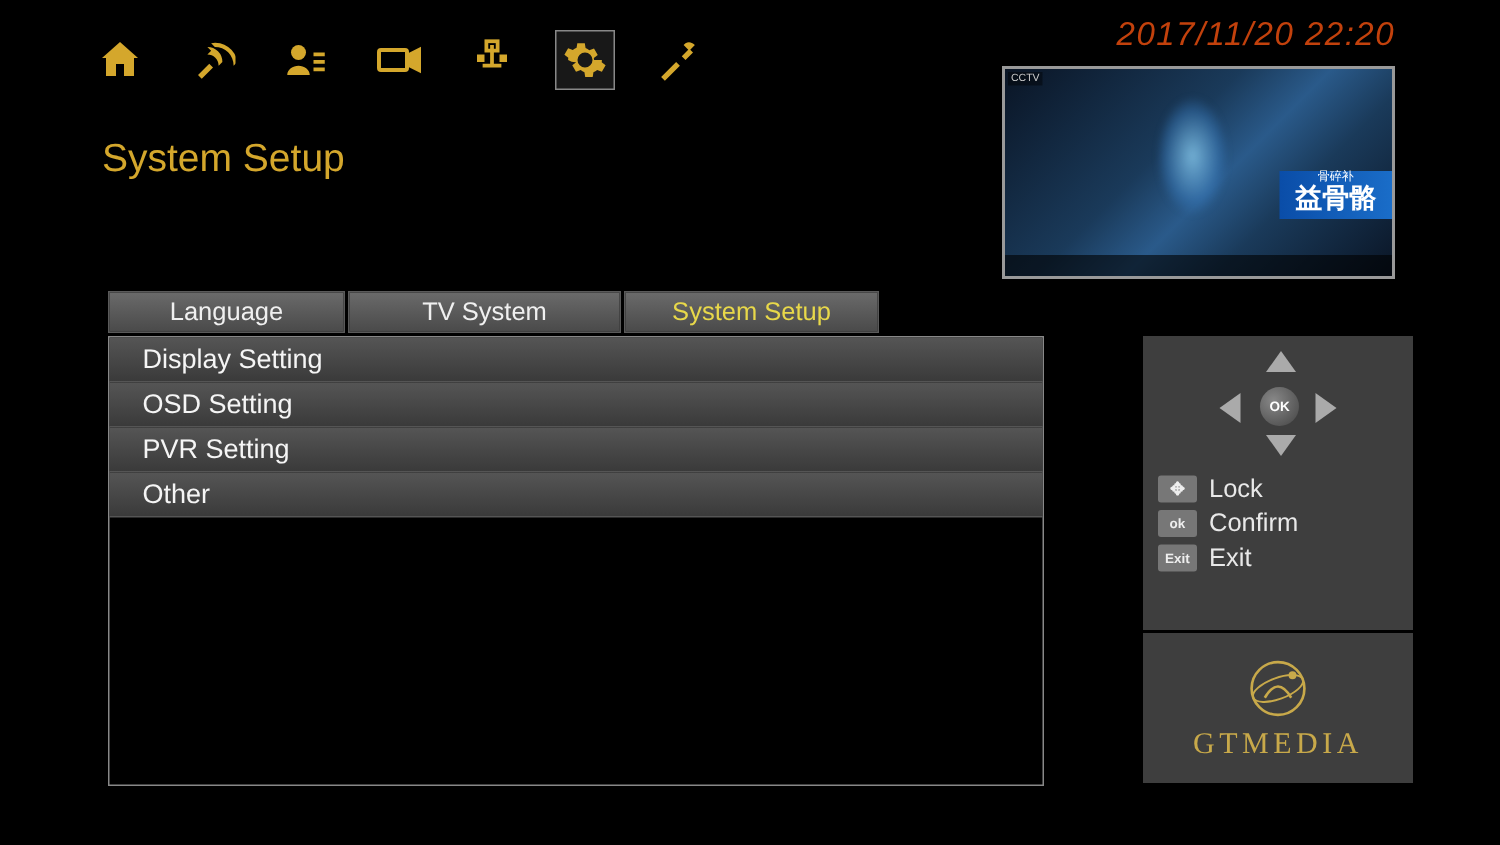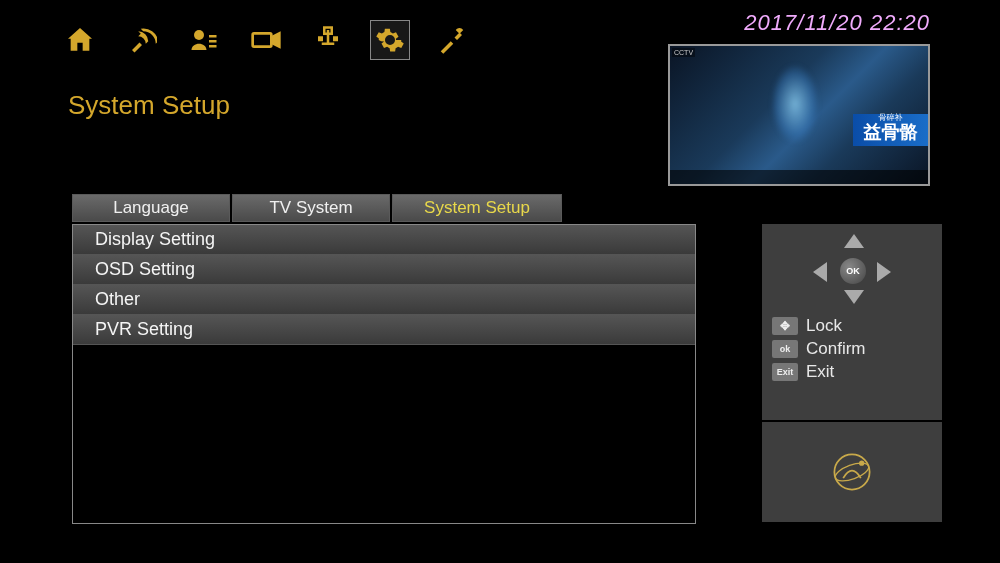--- a/index.html
+++ b/index.html
@@ -28,21 +28,21 @@
       color: #d4a72c;
     }
     .nav-icon.selected {
       border: 1px solid #888;
       background: rgba(80,80,80,0.3);
     }
     .datetime {
       position: absolute;
       top: 10px;
       right: 70px;
-      color: #f0abfc;
+      color: #c2410c;
       font-size: 22px;
       font-style: italic;
       font-weight: 500;
       letter-spacing: 1px;
     }
     .page-title {
       position: absolute;
       top: 90px;
       left: 68px;
       color: #d4a72c;
@@ -118,21 +118,21 @@
       background: linear-gradient(180deg, #6a6a6a 0%, #4a4a4a 100%);
       border: 1px solid #5a5a5a;
       color: #f0f0f0;
       font-size: 17px;
       display: flex;
       align-items: center;
       justify-content: center;
       padding: 0 20px;
     }
     .tab:nth-child(1) { width: 158px; }
-    .tab:nth-child(2) { width: 158px; }
+    .tab:nth-child(2) { width: 182px; }
     .tab:nth-child(3) { width: 170px; }
     .tab:nth-child(4) { width: 168px; }
     .tab.active {
       color: #e8d84a;
       font-weight: 500;
     }
     .panel {
       position: absolute;
       top: 224px;
       left: 72px;
@@ -319,22 +319,22 @@
 
 <div class="tabs">
   <div class="tab">Language</div>
   <div class="tab">TV System</div>
   <div class="tab active">System Setup</div>
 </div>
 
 <div class="panel">
   <div class="list-item">Display Setting</div>
   <div class="list-item">OSD Setting</div>
+  <div class="list-item">PVR Setting</div>
   <div class="list-item">Other</div>
-  <div class="list-item">PVR Setting</div>
 </div>
 
 <div class="side-panel">
   <div class="dpad">
     <div class="arrow arrow-up"></div>
     <div class="arrow arrow-down"></div>
     <div class="arrow arrow-left"></div>
     <div class="arrow arrow-right"></div>
     <div class="ok-btn">OK</div>
   </div>
@@ -354,13 +354,14 @@
 
 <div class="brand-panel">
   <div class="brand-logo">
     <svg viewBox="0 0 50 50">
       <circle cx="25" cy="25" r="20" fill="none" stroke="#c8a94a" stroke-width="2"></circle>
       <ellipse cx="25" cy="25" rx="20" ry="8" fill="none" stroke="#c8a94a" stroke-width="1.5" transform="rotate(-20 25 25)"></ellipse>
       <circle cx="36" cy="15" r="3" fill="#c8a94a"></circle>
       <path d="M15 32 Q25 15 35 32" fill="none" stroke="#c8a94a" stroke-width="2"></path>
     </svg>
   </div>
+  <div class="brand-text">GTMEDIA</div>
 </div>
 
 </body></html>

